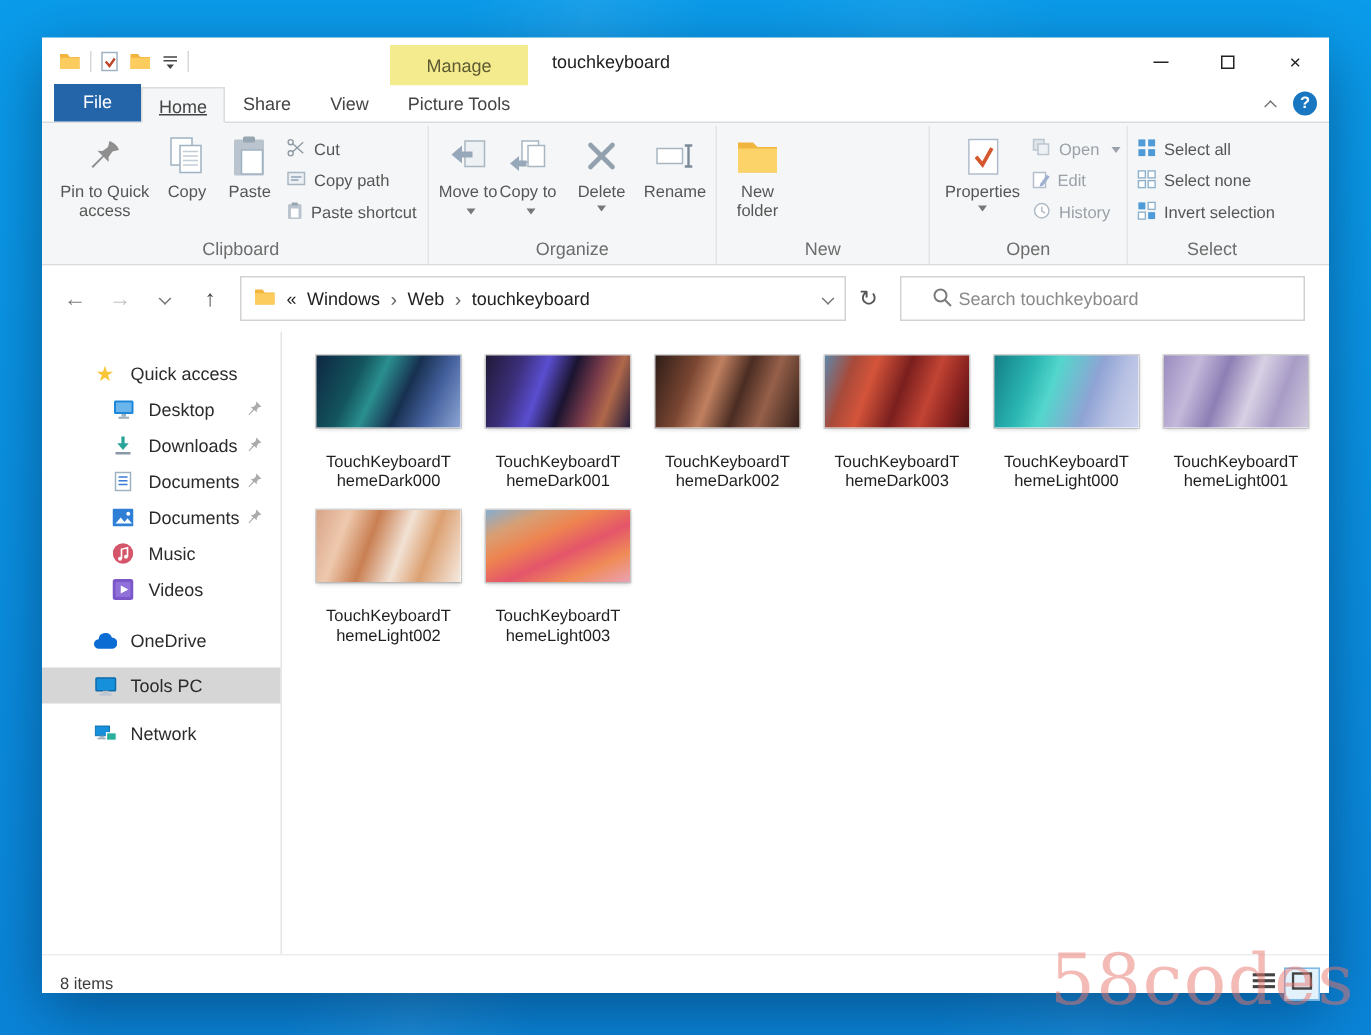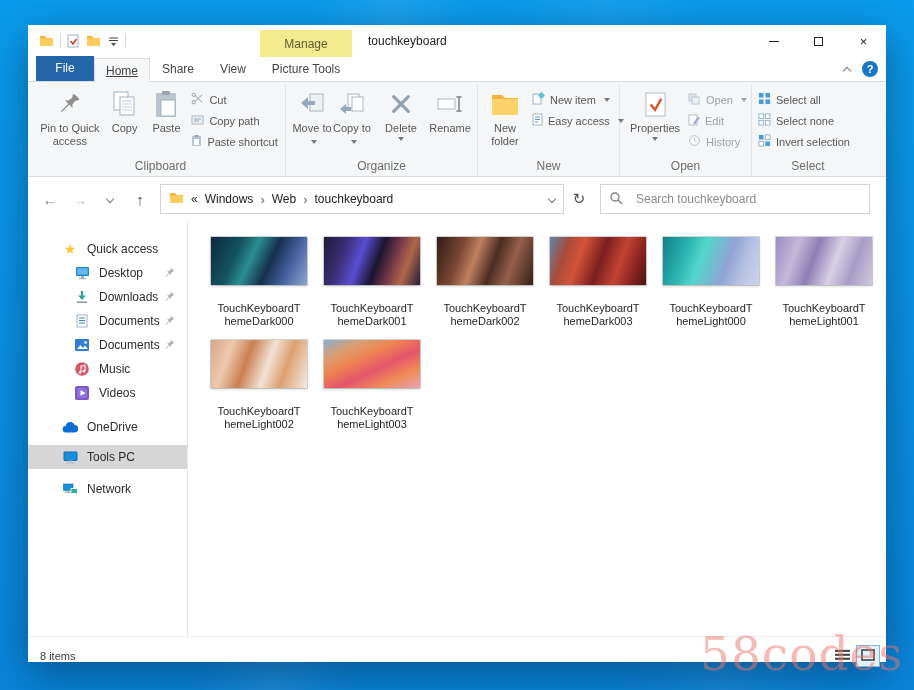--- a/index.html
+++ b/index.html
@@ -64,21 +64,21 @@
   .addrrow{ height:44px; display:flex; align-items:center; padding:0 16px 0 8px; gap:2px; flex:0 0 auto; background:#fff; }
   .navbtn{ width:28px; height:28px; display:flex; align-items:center; justify-content:center; font-size:15px; }
   .navbtn.dis{ color:#c3c3c3; }
   .navbtn.en{ color:#7e7e7e; }
   .navbtn.up{ color:#4a4a4a; }
   .addrbox{ flex:1; height:30px; border:1px solid #d2d2d2; display:flex; align-items:center; padding:0 8px; gap:7px; margin-left:4px; background:#fff; }
   .crumb{ color:#222; font-size:12px; }
   .crumb-sep{ color:#666; font-size:13px; }
   .addr-spacer{ flex:1; }
   .refreshbtn{ width:26px; height:28px; display:flex; align-items:center; justify-content:center; color:#555; font-size:15px; }
-  .searchbox{ width:270px; height:30px; border:1px solid #d2d2d2; display:flex; align-items:center; padding:0 8px; gap:13px; margin-left:6px; background:#fff; }
+  .searchbox{ width:270px; height:30px; border:1px solid #d2d2d2; display:flex; align-items:center; padding:0 20px; gap:4px; margin-left:6px; background:#fff; }
   .searchbox input{ border:none; outline:none; flex:1; font-size:12px; font-family:"Liberation Sans",sans-serif; color:#333; }
   .searchbox input::placeholder{ color:#8a8a8a; }
   
   .main{ flex:1; display:flex; overflow:hidden; }
   .sidebar{ width:160px; flex:0 0 160px; border-right:1px solid #e6e6e6; padding-top:16px; font-size:12px; }
   .srow{ height:24px; display:flex; align-items:center; gap:9px; padding-left:34px; position:relative; color:#2b2b2b; }
   .srow.child{ padding-left:46px; }
   .srow.sel{ background:var(--selection,#d6d6d6); }
   .sic{ width:16px; display:flex; justify-content:center; flex:0 0 16px; }
   .pin-right{ position:absolute; right:12px; top:6px; opacity:.75; }
@@ -284,42 +284,20 @@
       <div class="rbody" style="padding-left:4px">
         <div class="bigbtn" style="width:46px">
           <span class="bicon">
             <svg width="30" height="25" viewBox="0 0 30 25">
                 <path d="M2 3h10l3 3h13v17H2z" fill="#f0b53f"></path>
                 <path d="M2 7h26v16H2z" fill="#fbd368"></path>
               </svg>
           </span>
           <span class="blabel">New folder</span>
         </div>
-        <div class="smallcol" style="width:90px">
-          <div class="smallbtn">
-            <span><svg width="13" height="13" viewBox="0 0 13 13">
-                  <rect x="1" y="2" width="8" height="10" fill="#fff" stroke="#9fb2c2"></rect>
-                  <rect x="7" y="1" width="5" height="5" transform="rotate(45 9.5 3.5)" fill="#5fc3cc"></rect>
-                </svg></span>
-            <span>New item</span>
-              <span class="car"></span>
-          </div>
-          <div class="smallbtn">
-            <span><svg width="11" height="13" viewBox="0 0 11 13">
-                  <rect x="1" y="1" width="9" height="11" fill="#fff" stroke="#9fb2c2"></rect>
-                  <g stroke="#5a8fd0">
-                    <line x1="3" y1="4" x2="8" y2="4"></line>
-                    <line x1="3" y1="6.5" x2="8" y2="6.5"></line>
-                    <line x1="3" y1="9" x2="6" y2="9"></line>
-                  </g>
-                </svg></span>
-            <span>Easy access</span>
-              <span class="car"></span>
-          </div>
-        </div>
       </div>
       <div class="rlabel">New</div>
     </div>
 
     <div class="rgroup" style="width:132px">
       <div class="rbody" style="padding-left:6px">
         <div class="bigbtn" style="width:58px">
           <span class="bicon">
             <svg width="23" height="27" viewBox="0 0 24 28">
                 <rect x="2" y="2" width="20" height="24" fill="#fff" stroke="#aebacb"></rect>

